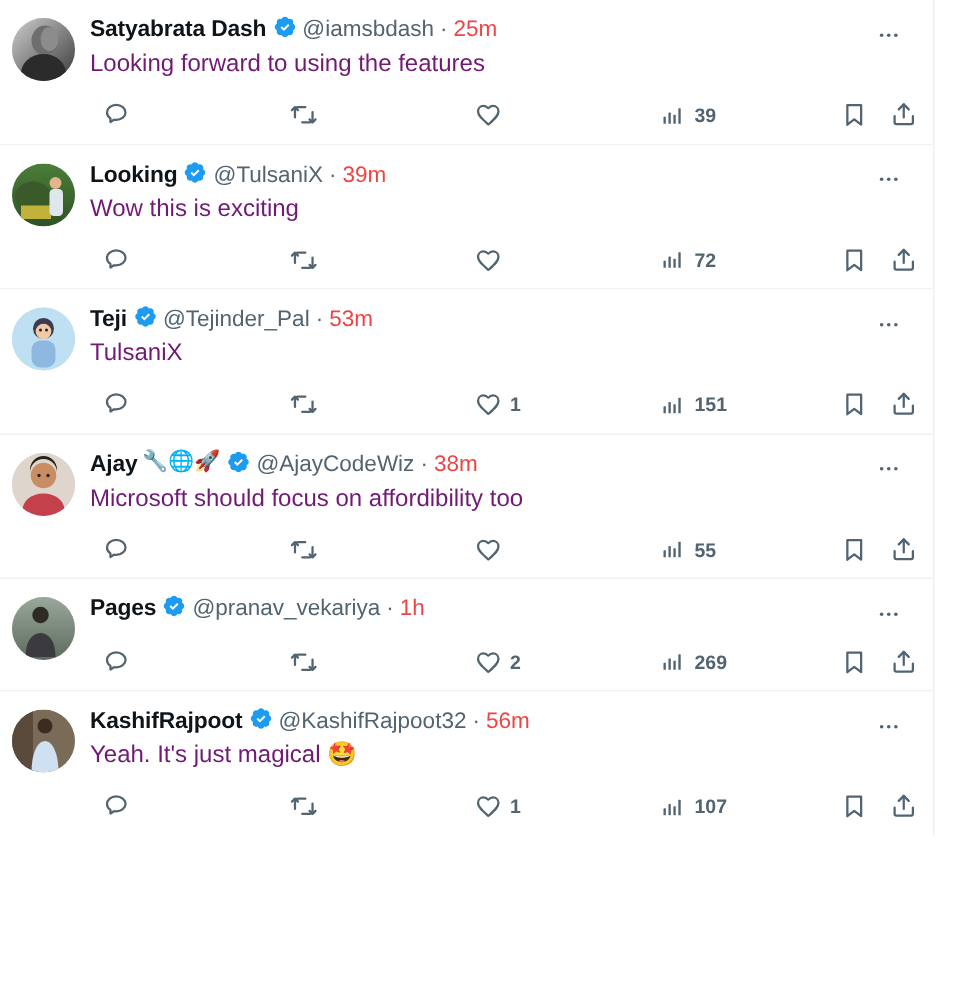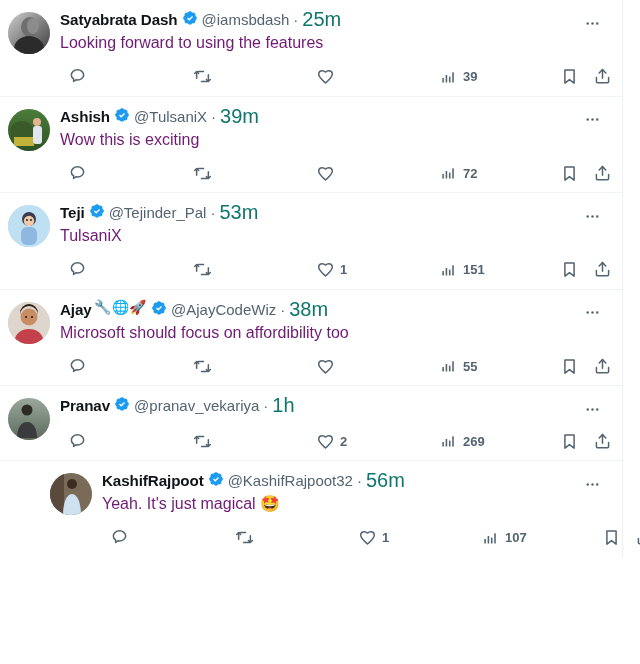--- a/index.html
+++ b/index.html
@@ -22,21 +22,21 @@
     background: #fff;
   }
   
   .tweet {
     position: relative;
     display: flex;
     padding: 10px 12px 4px 10px;
     border-bottom: 1px solid #eff3f4;
     background: #fff;
   }
-  .tweet:last-child { border-bottom: none; margin-left: 42px; }
+  .tweet:last-child { border-bottom: none; }
 
   .avatar-col { flex: 0 0 auto; width: 50px; padding-top: 2px; }
   .avatar {
     width: 42px; height: 42px;
     border-radius: 50%;
     overflow: hidden;
     position: relative;
     background: #cfd9de;
     margin-left: -2px;
   }
@@ -69,21 +69,21 @@
     margin: 0 4px 0 4px;
     display: inline-block;
   }
   .verified svg { display: block; width: 16px; height: 16px; }
   .handle {
     font-size: 15px;
     color: #536471;
     font-weight: normal;
   }
   .sep { color: #536471; font-size: 15px; padding: 0 4px; }
-  .ts { font-size: 20px; color: #0f766e; }
+  .ts { font-size: 15px; color: #ef4444; }
 
   .text {
     font-size: 16px;
     color: #701a75;
     line-height: 20.5px;
     margin-top: 1px;
     word-wrap: break-word;
     white-space: pre-wrap;
   }
 
@@ -237,21 +237,21 @@
               <rect width="42" height="42" fill="url(#g1)"></rect>
               <ellipse cx="14" cy="22" rx="12" ry="10" fill="#3a5a2a"></ellipse>
               <rect x="6" y="28" width="20" height="9" fill="#c3b23a"></rect>
               <circle cx="29" cy="13" r="4" fill="#e2b58f"></circle>
               <rect x="25" y="17" width="9" height="18" rx="3" fill="#dfe6ec"></rect>
             </svg>
           </div>
         </div>
         <div class="body-col">
           <div class="head">
-            <span class="dname">Ashish</span>
+            <span class="dname">Looking</span>
             <span class="verified">
               <svg viewBox="0 0 24 24" aria-hidden="true">
                 <path fill="#1d9bf0" d="M22.25 12c0-1.43-.88-2.67-2.19-3.34.46-1.39.2-2.9-.81-3.91s-2.52-1.27-3.91-.81C14.67 2.63 13.43 1.75 12 1.75s-2.67.88-3.34 2.19c-1.39-.46-2.9-.2-3.91.81s-1.27 2.52-.81 3.91C2.63 9.33 1.75 10.57 1.75 12s.88 2.67 2.19 3.34c-.46 1.39-.2 2.9.81 3.91s2.52 1.27 3.91.81c.67 1.31 1.91 2.19 3.34 2.19s2.67-.88 3.34-2.19c1.39.46 2.9.2 3.91-.81s1.27-2.52.81-3.91c1.31-.67 2.19-1.91 2.19-3.34z"></path>
                 <path fill="#fff" d="M10.83 16.03l-3.3-3.29 1.41-1.42 1.89 1.88 4.24-4.24 1.41 1.42-5.65 5.65z"></path>
               </svg>
             </span>
             <span class="handle">@TulsaniX</span>
             <span class="sep">·</span>
             <span class="ts">39m</span>
           </div>
@@ -505,21 +505,21 @@
                 </linearGradient>
               </defs>
               <rect width="42" height="42" fill="url(#g4)"></rect>
               <circle cx="19" cy="12" r="5.5" fill="#2e2a26"></circle>
               <path d="M9 40c0-10 4-16 10-16s10 6 10 16z" fill="#3b3a3f"></path>
             </svg>
           </div>
         </div>
         <div class="body-col">
           <div class="head">
-            <span class="dname">Pranav</span>
+            <span class="dname">Pages</span>
             <span class="verified">
               <svg viewBox="0 0 24 24" aria-hidden="true">
                 <path fill="#1d9bf0" d="M22.25 12c0-1.43-.88-2.67-2.19-3.34.46-1.39.2-2.9-.81-3.91s-2.52-1.27-3.91-.81C14.67 2.63 13.43 1.75 12 1.75s-2.67.88-3.34 2.19c-1.39-.46-2.9-.2-3.91.81s-1.27 2.52-.81 3.91C2.63 9.33 1.75 10.57 1.75 12s.88 2.67 2.19 3.34c-.46 1.39-.2 2.9.81 3.91s2.52 1.27 3.91.81c.67 1.31 1.91 2.19 3.34 2.19s2.67-.88 3.34-2.19c1.39.46 2.9.2 3.91-.81s1.27-2.52.81-3.91c1.31-.67 2.19-1.91 2.19-3.34z"></path>
                 <path fill="#fff" d="M10.83 16.03l-3.3-3.29 1.41-1.42 1.89 1.88 4.24-4.24 1.41 1.42-5.65 5.65z"></path>
               </svg>
             </span>
             <span class="handle">@pranav_vekariya</span>
             <span class="sep">·</span>
             <span class="ts">1h</span>
           </div>

